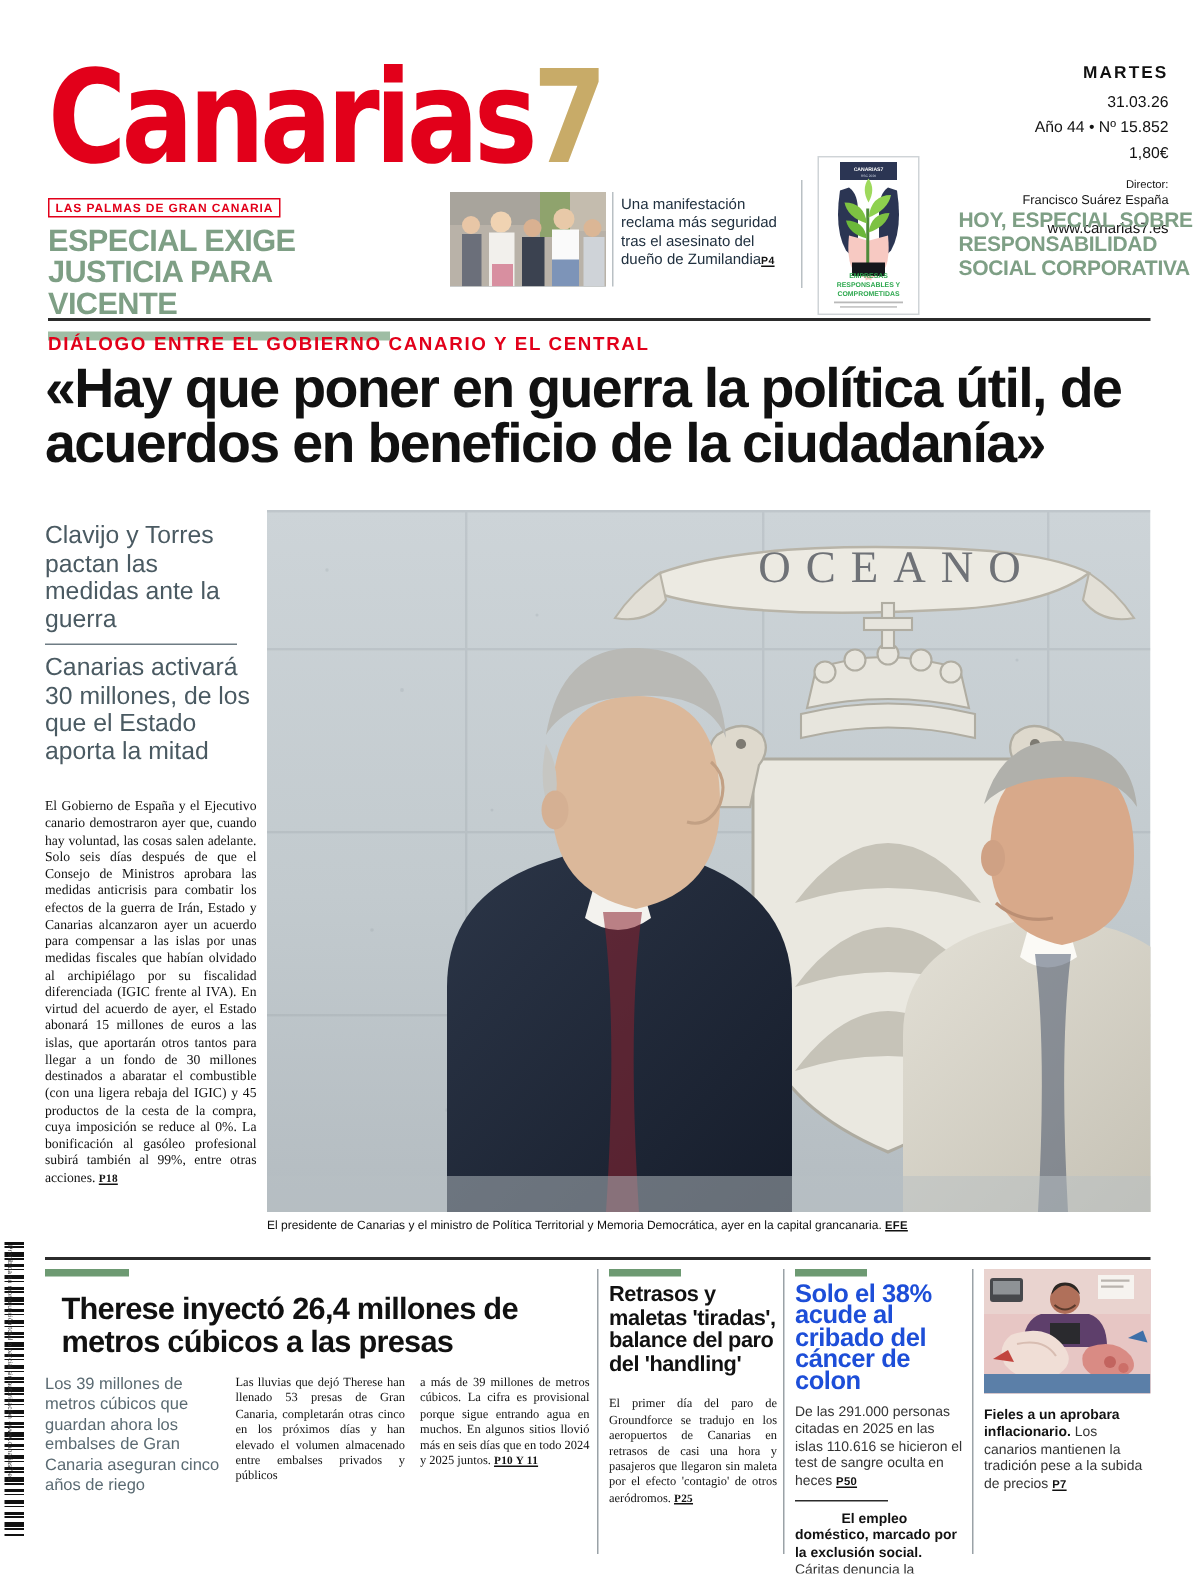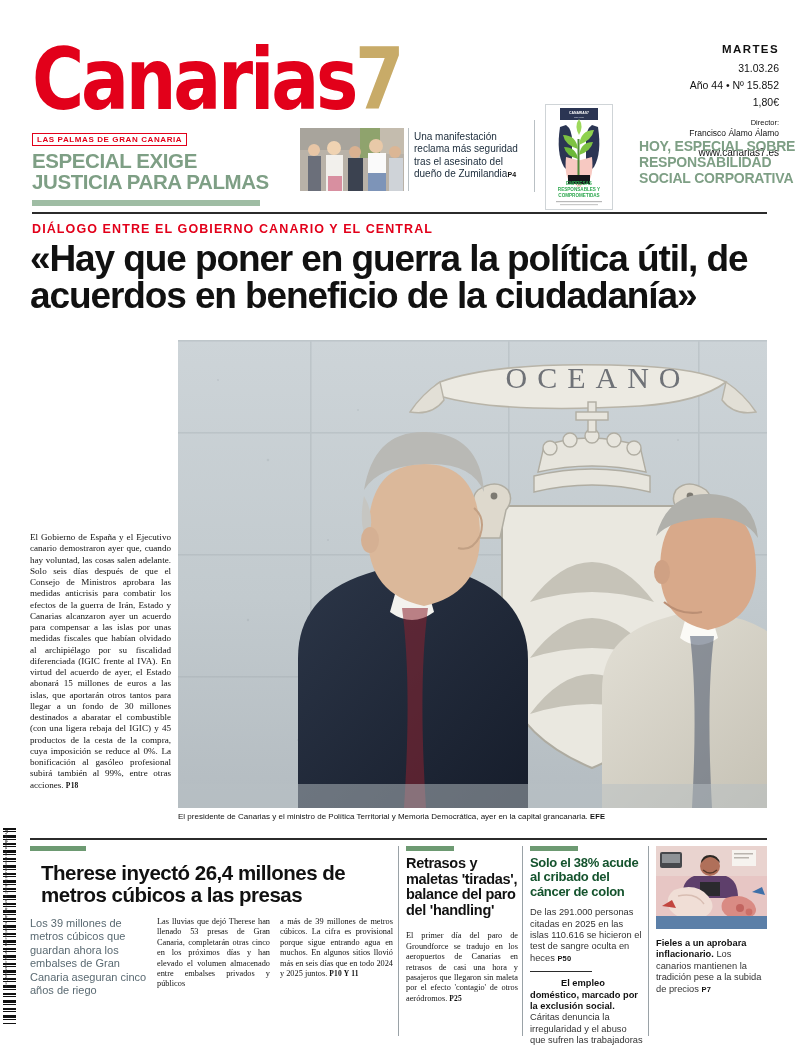--- a/index.html
+++ b/index.html
@@ -4,21 +4,21 @@
 <title>Canarias7 — Portada</title>
 <style>
   html,body{margin:0;padding:0;background:#fff;}
   body{
     width:799px;height:1049px;
     font-family:"Liberation Sans", sans-serif;
     color:#1a1a1a;
     position:relative;overflow:hidden;
   }
   .page{position:relative;width:799px;height:1049px;background:#ffffff;}
-  .ref{font-weight:bold;font-size:7.5px;letter-spacing:.2px;color:#111;}
+  .ref{font-weight:bold;font-size:7.5px;letter-spacing:.2px;color:#111;text-decoration:underline;}
 
   
   .rail{position:absolute;left:0;top:828px;width:22px;height:215px;}
   .rail .bars{position:absolute;left:3px;top:0;width:13px;height:196px;
      background:repeating-linear-gradient(to bottom,
        #111 0 2px,#fff 2px 3px,#111 3px 4px,#fff 4px 7px,
        #111 7px 10px,#fff 10px 11px,#111 11px 12px,#fff 12px 15px);}
   .rail .vtext{position:absolute;left:9px;top:2px;width:190px;
      transform:rotate(90deg);transform-origin:0 0;
      font-size:4.4px;letter-spacing:.1px;color:#333;white-space:nowrap;}
@@ -92,22 +92,22 @@
 
   .b2{position:absolute;left:406px;top:846px;width:112px;}
   .b2 .tick{width:48px;height:5px;background:#6d9a72;margin-bottom:5px;}
   .b2 h3{margin:0;font-weight:bold;font-size:14.5px;line-height:15.6px;
      color:#111;letter-spacing:-.3px;}
   .b2 p{margin:13px 0 0 0;font-family:"Liberation Serif", serif;
      font-size:8.3px;line-height:10.4px;text-align:justify;color:#111;}
 
   .b3{position:absolute;left:530px;top:846px;width:114px;}
   .b3 .tick{width:48px;height:5px;background:#6d9a72;margin-bottom:5px;}
-  .b3 h3{margin:0;font-weight:bold;font-size:13px;line-height:14.4px;
-     color:#14532d;letter-spacing:-.3px;}
+  .b3 h3{margin:0;font-weight:bold;font-size:17px;line-height:14.4px;
+     color:#1d4ed8;letter-spacing:-.3px;}
   .b3 .sum{margin-top:8px;font-size:9.3px;line-height:11.4px;color:#333;}
   .b3 .rule{border-top:1px solid #2b2b2b;margin:7px 0 6px 0;width:62px;}
   .b3 .sum2{font-size:9.3px;line-height:11.4px;color:#333;}
   .b3 .sum2 b{color:#111;margin-left:31px;}
 
   .b4{position:absolute;left:656px;top:846px;width:111px;}
   .b4 .ph{width:111px;height:83px;overflow:hidden;background:#d2a8a8;}
   .b4 p{margin:9px 0 0 0;font-size:9.3px;line-height:11.4px;color:#333;}
   .b4 p b{color:#111;}
 
@@ -126,29 +126,29 @@
   <div class="masthead">
     <div class="logo"><span>Canarias</span><span class="seven">7</span></div>
   </div>
 
   <div class="headinfo">
     <div class="day">MARTES</div>
     <div class="line">31.03.26</div>
     <div class="line">Año 44 • Nº 15.852</div>
     <div class="line">1,80€</div>
     <div class="dirlab">Director:</div>
-    <div class="dirname">Francisco Álamo Álamo</div>
+    <div class="dirname">Francisco Suárez España</div>
     <div class="web">www.canarias7.es</div>
   </div>
 
   <div class="promo">
 
     <div class="promo-left">
       <span class="kicker">LAS PALMAS DE GRAN CANARIA</span>
-      <h2><span>ESPECIAL EXIGE</span><br><span>JUSTICIA PARA PALMAS</span></h2>
+      <h2><span>ESPECIAL EXIGE</span><br><span>JUSTICIA PARA VICENTE</span></h2>
       <div class="bar"></div>
     </div>
 
     <div class="promo-photo">
       <svg width="104" height="63" viewBox="0 0 104 63">
         <rect width="104" height="63" fill="#b9b2a8"></rect>
         <rect x="0" y="0" width="104" height="22" fill="#a8a49c"></rect>
         <rect x="60" y="0" width="20" height="30" fill="#8fa36d"></rect>
         <rect x="80" y="0" width="24" height="26" fill="#c4bcae"></rect>
         <circle cx="14" cy="22" r="6" fill="#e8c6a6"></circle>
@@ -203,20 +203,25 @@
       <span>HOY, ESPECIAL SOBRE</span><br>
       <span>RESPONSABILIDAD</span><br>
       <span>SOCIAL CORPORATIVA</span>
     </div>
   </div>
 
   <div class="sect-rule"></div>
   <div class="antetitulo">DIÁLOGO ENTRE EL GOBIERNO CANARIO Y EL CENTRAL</div>
   <div class="main-head">«Hay que poner en guerra la política útil, de acuerdos en beneficio de la ciudadanía»</div>
 
+  <div class="lead-col">
+    <div class="lead-a">Clavijo y Torres pactan las medidas ante la guerra</div>
+    <div class="lead-rule"></div>
+    <div class="lead-b">Canarias activará 30 millones, de los que el Estado aporta la mitad</div>
+  </div>
 
   <div class="body-col">
     <span>El Gobierno de España y el Ejecutivo canario demostraron ayer que, cuando hay voluntad, las cosas salen adelante. Solo seis días después de que el Consejo de Ministros aprobara las medidas anticrisis para combatir los efectos de la guerra de Irán, Estado y Canarias alcanzaron ayer un acuerdo para compensar a las islas por unas medidas fiscales que habían olvidado al archipiélago por su fiscalidad diferenciada (IGIC frente al IVA). En virtud del acuerdo de ayer, el Estado abonará 15 millones de euros a las islas, que aportarán otros tantos para llegar a un fondo de 30 millones destinados a abaratar el combustible (con una ligera rebaja del IGIC) y 45 productos de la cesta de la compra, cuya imposición se reduce al 0%. La bonificación al gasóleo profesional subirá también al 99%, entre otras acciones.</span>
     <span class="ref">P18</span>
   </div>
 
   <div class="main-photo">
     <svg width="589" height="468" viewBox="0 0 589 468">
       <defs>
         <linearGradient id="gran" x1="0" y1="0" x2="0" y2="1">

